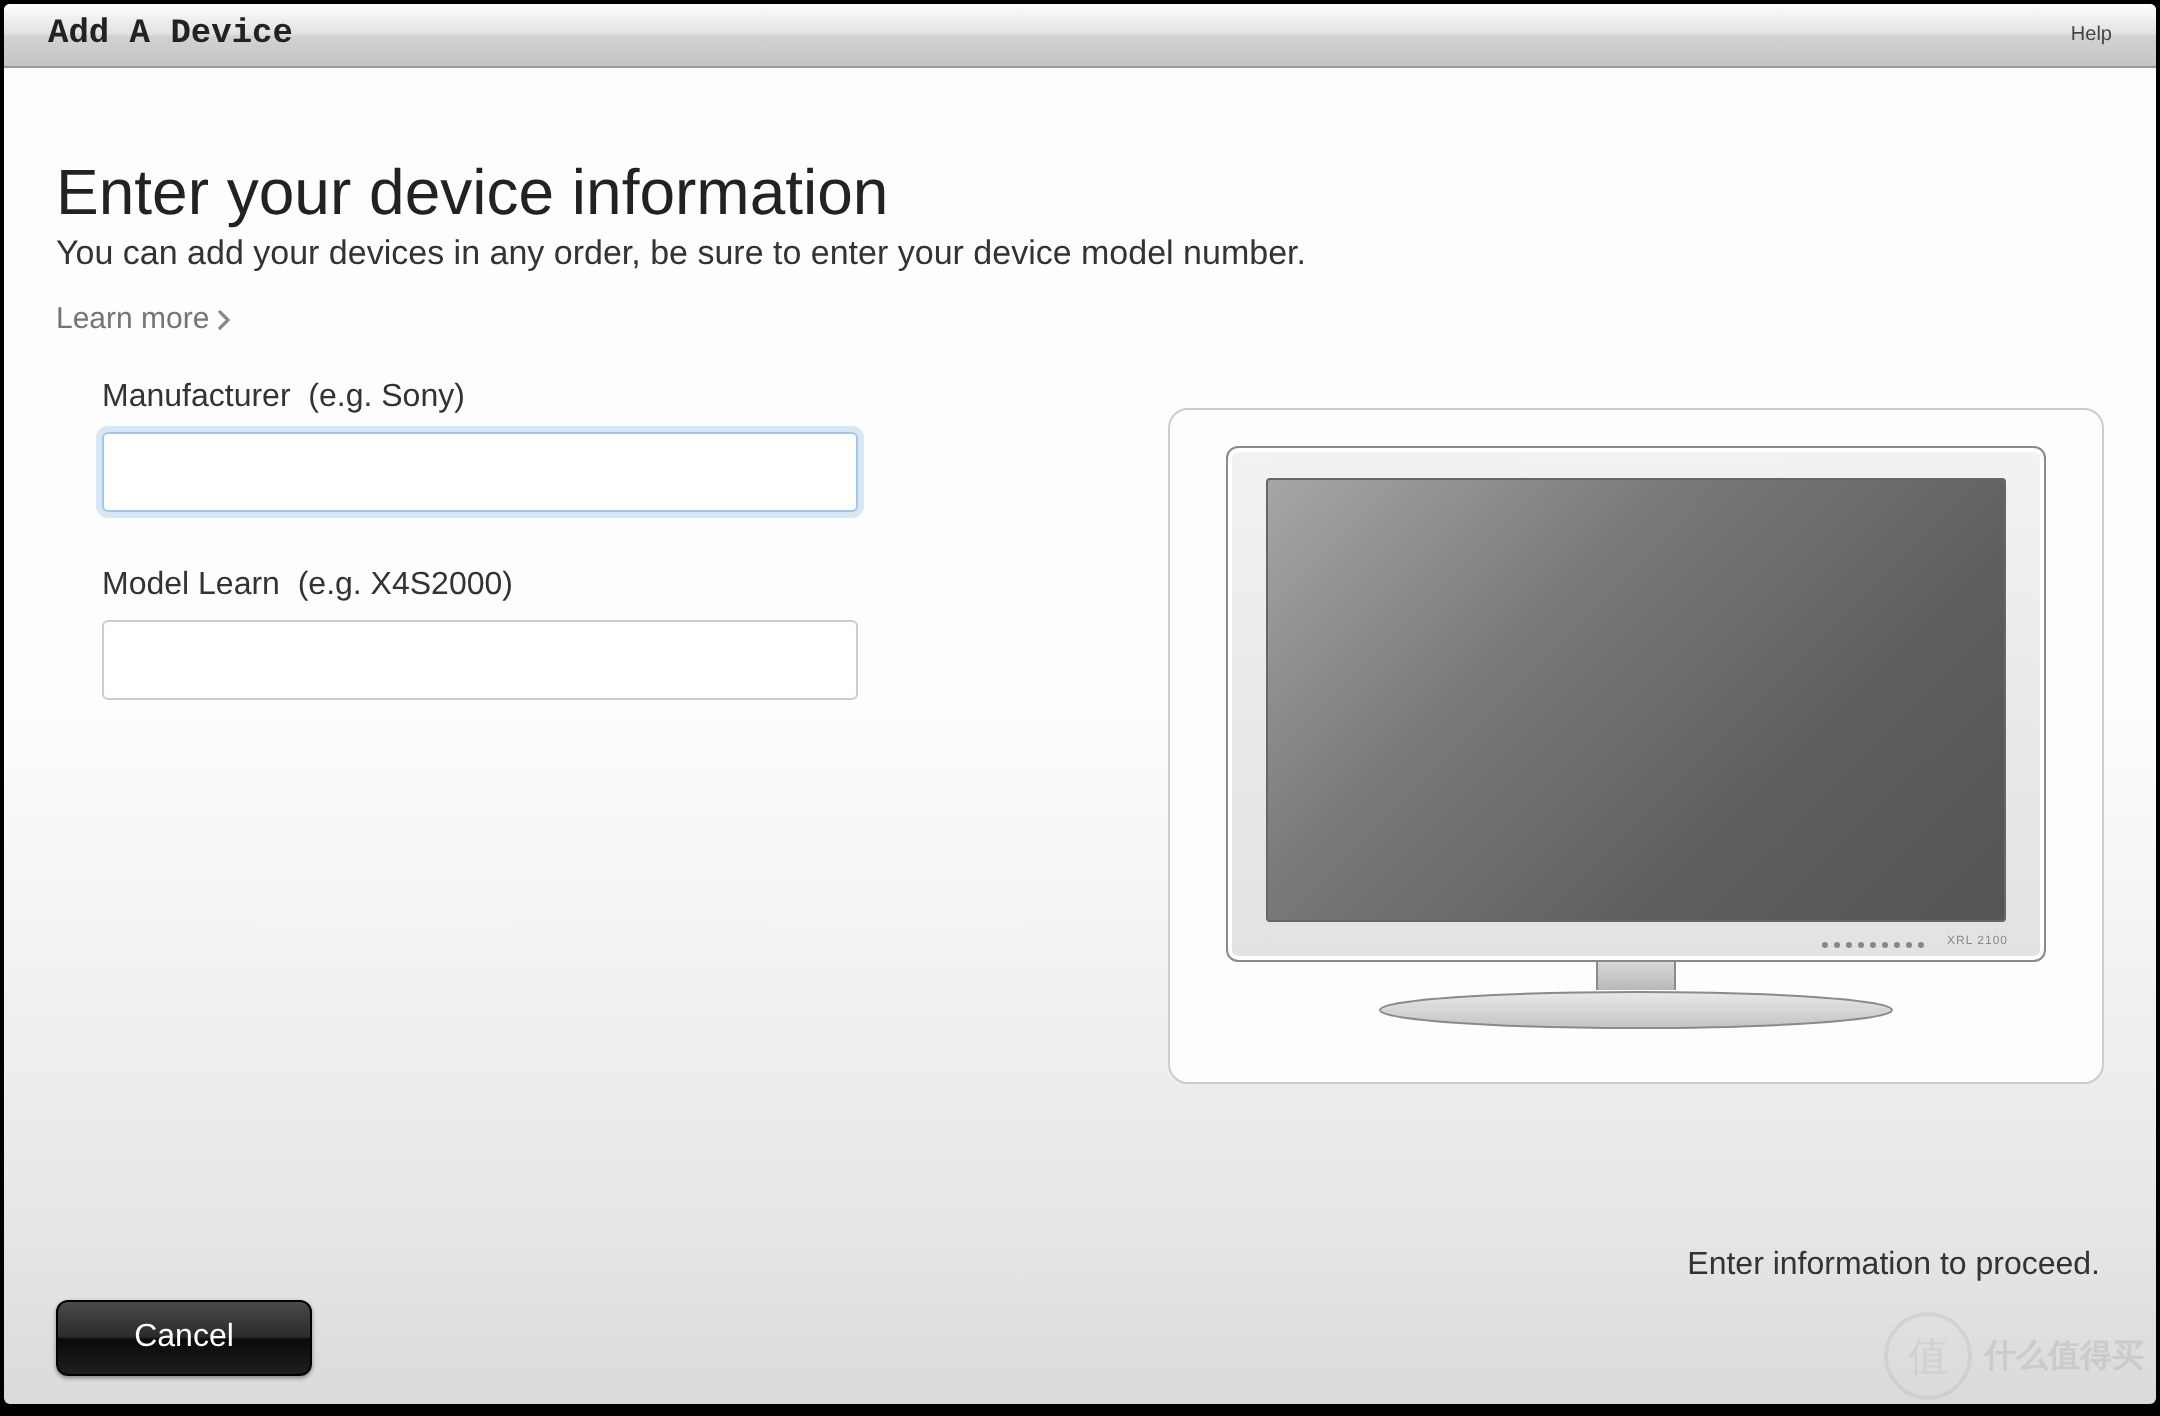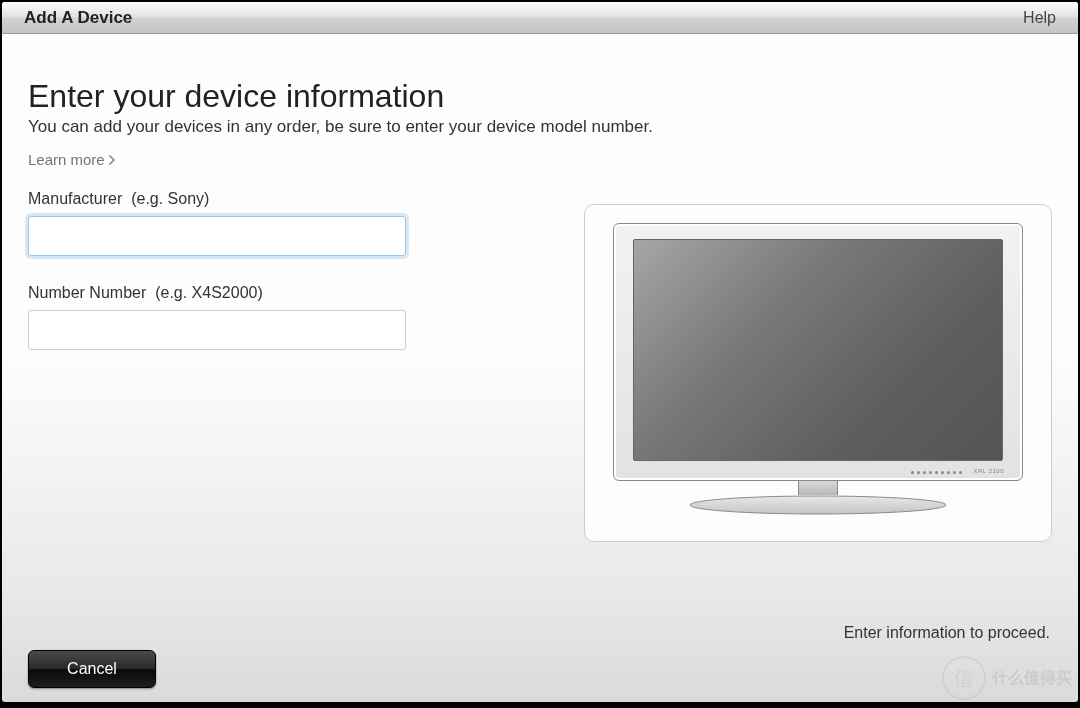--- a/index.html
+++ b/index.html
@@ -29,23 +29,24 @@
       display: flex;
       align-items: center;
       padding: 0 22px;
       border-radius: 3px 3px 0 0;
     }
     .titlebar .title {
       font-weight: bold;
       font-size: 17px;
       color: #222;
       flex: 1;
+      font-family: Liberation Mono, monospace;
     }
     .titlebar .help {
-      font-size: 16px;
+      font-size: 10px;
       color: #444;
       cursor: pointer;
     }
     .content {
       flex: 1;
       padding: 44px 26px 10px 26px;
       position: relative;
     }
     .heading {
       font-size: 32px;
@@ -68,20 +69,21 @@
       margin-bottom: 22px;
     }
     .learnmore .chev {
       font-size: 14px;
       color: #888;
     }
     .form-area {
       display: flex;
       gap: 40px;
       align-items: center;
+      margin-left: 23px;
     }
     .fields {
       flex: 0 0 380px;
     }
     .field-group { margin-bottom: 28px; }
     .field-label {
       font-size: 16px;
       color: #333;
       margin-bottom: 8px;
     }
@@ -249,21 +251,21 @@
 
         <div class="field-group">
           <div class="field-label">
             <span>Manufacturer</span>&nbsp;&nbsp;<span class="hint">(e.g. Sony)</span>
           </div>
           <input type="text" class="tf focused" value="" style="">
         </div>
 
         <div class="field-group">
           <div class="field-label">
-            <span>Number Number</span>&nbsp;&nbsp;<span class="hint">(e.g. X4S2000)</span>
+            <span>Model Learn</span>&nbsp;&nbsp;<span class="hint">(e.g. X4S2000)</span>
           </div>
           <input type="text" class="tf" value="" style="">
         </div>
 
       </div>
     </div>
 
     <div class="image-panel">
       <div class="tv-wrap">
         <div class="tv-bezel">

